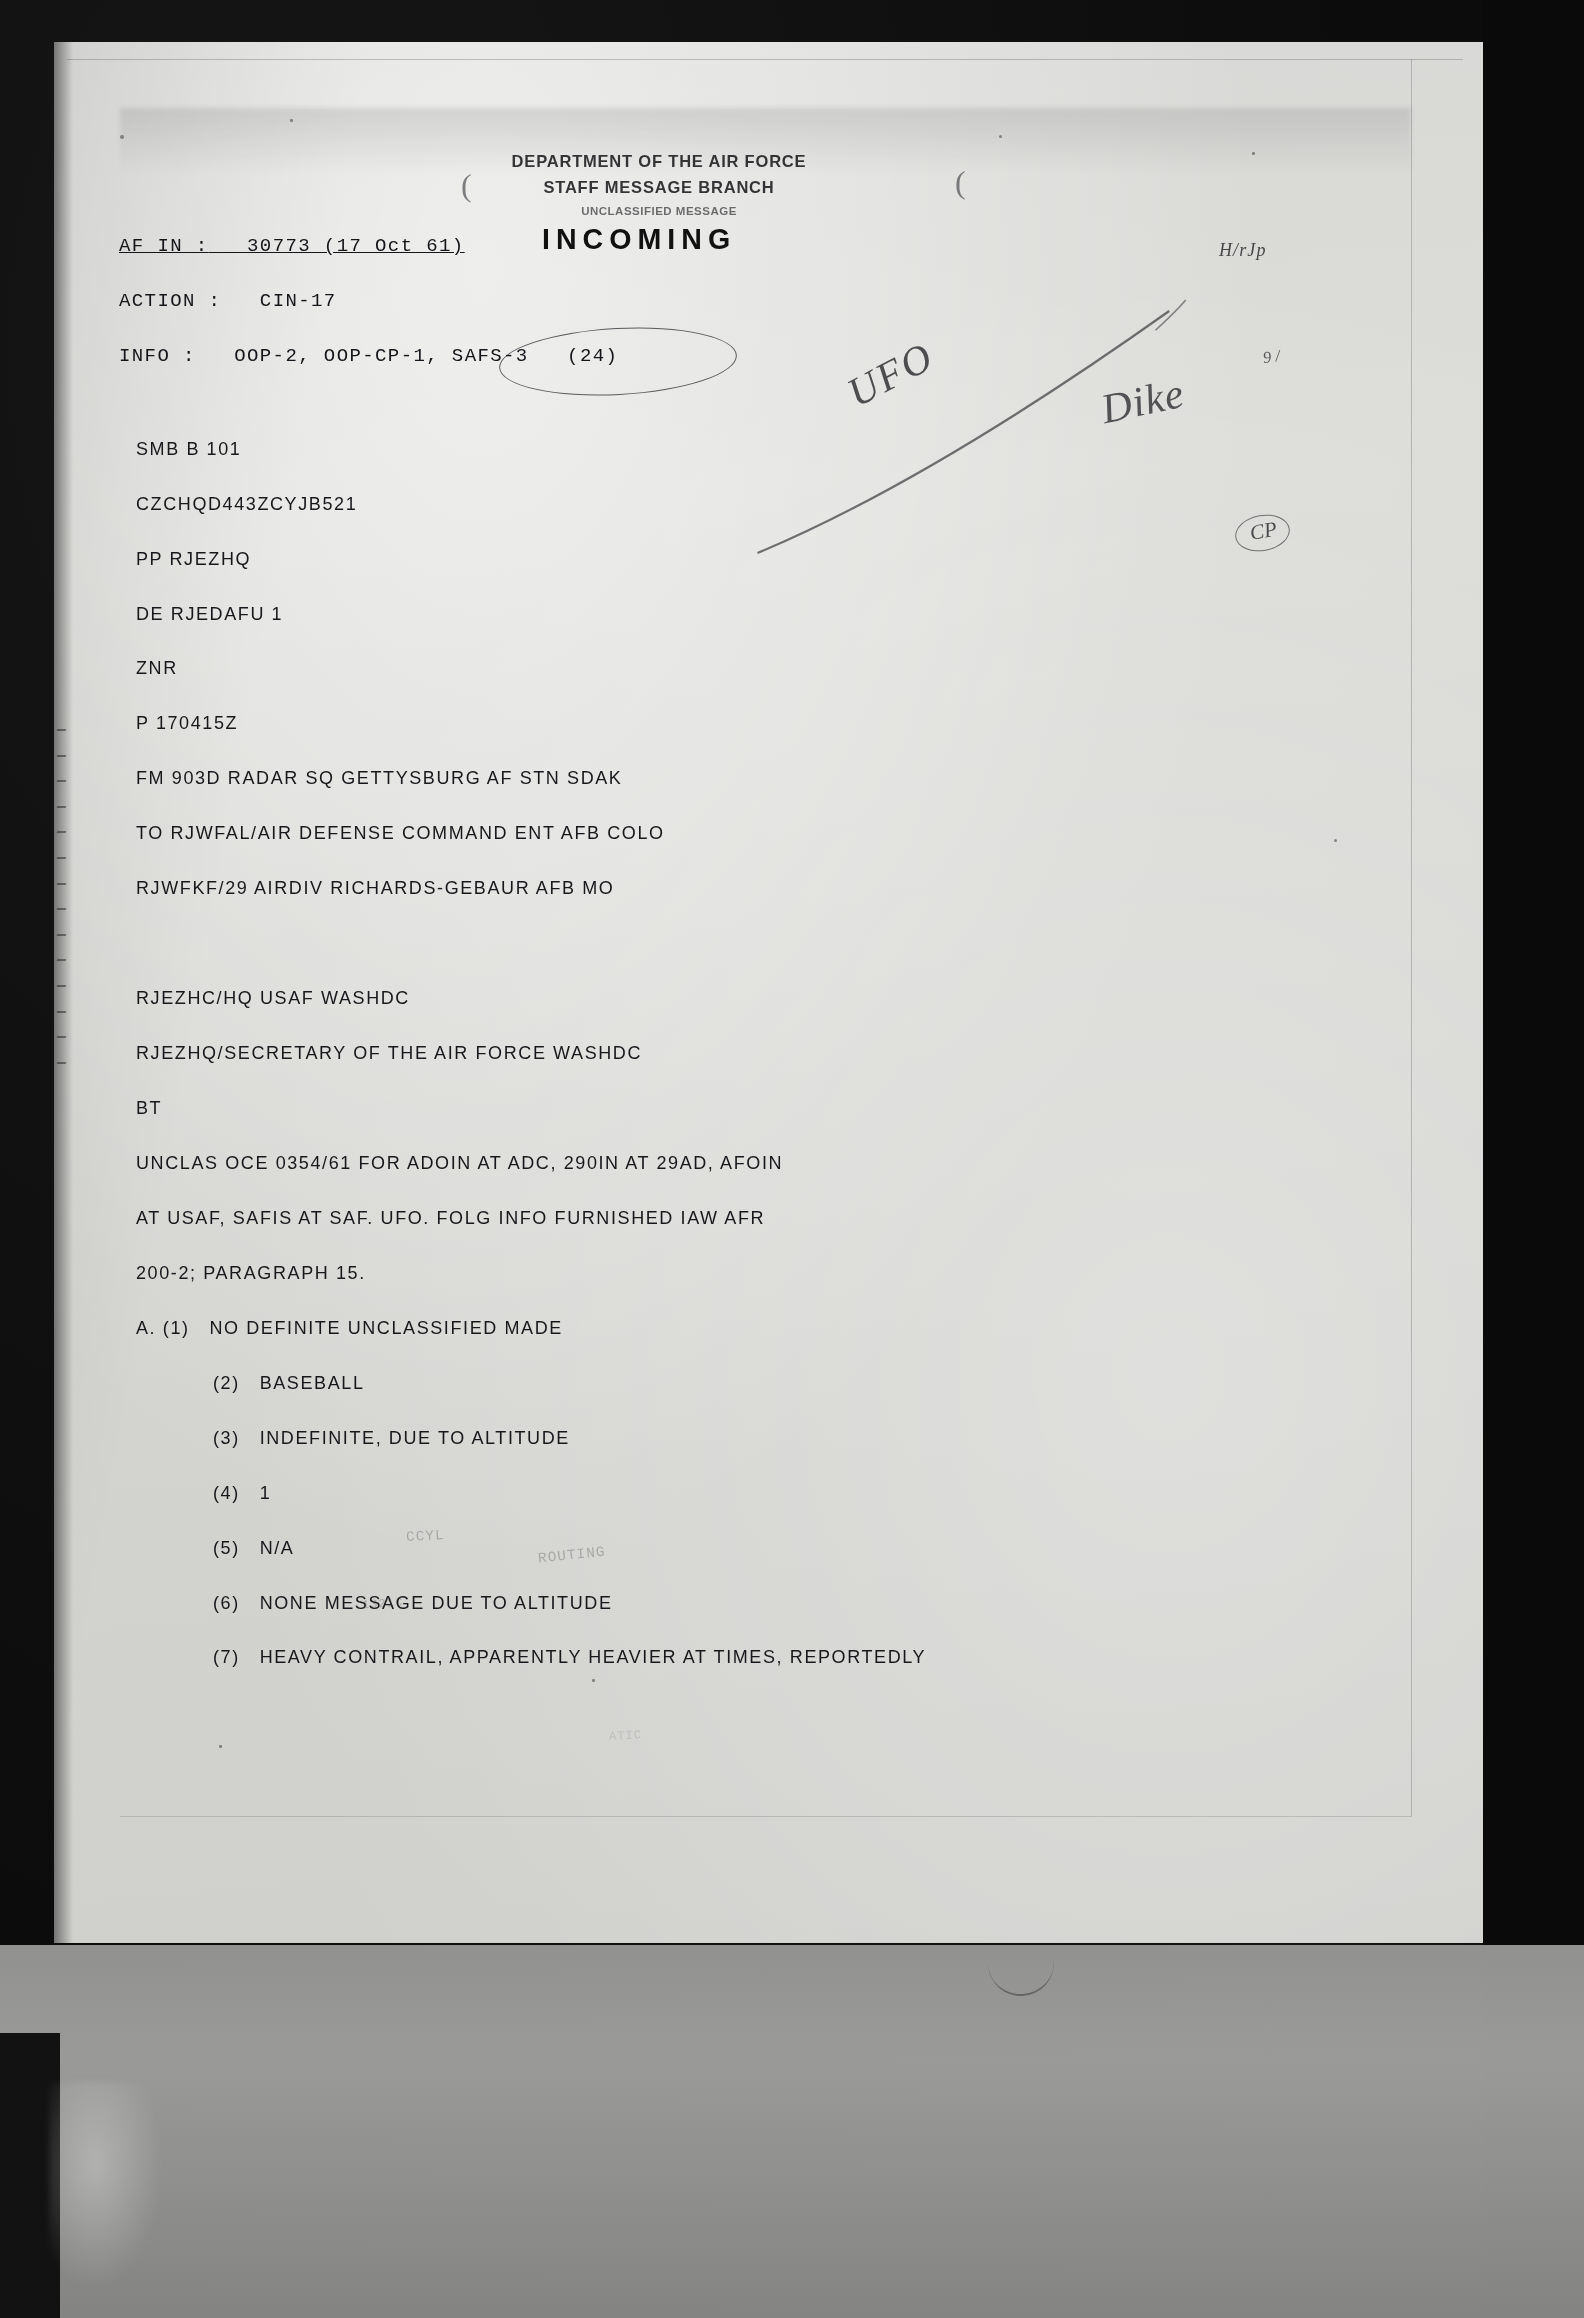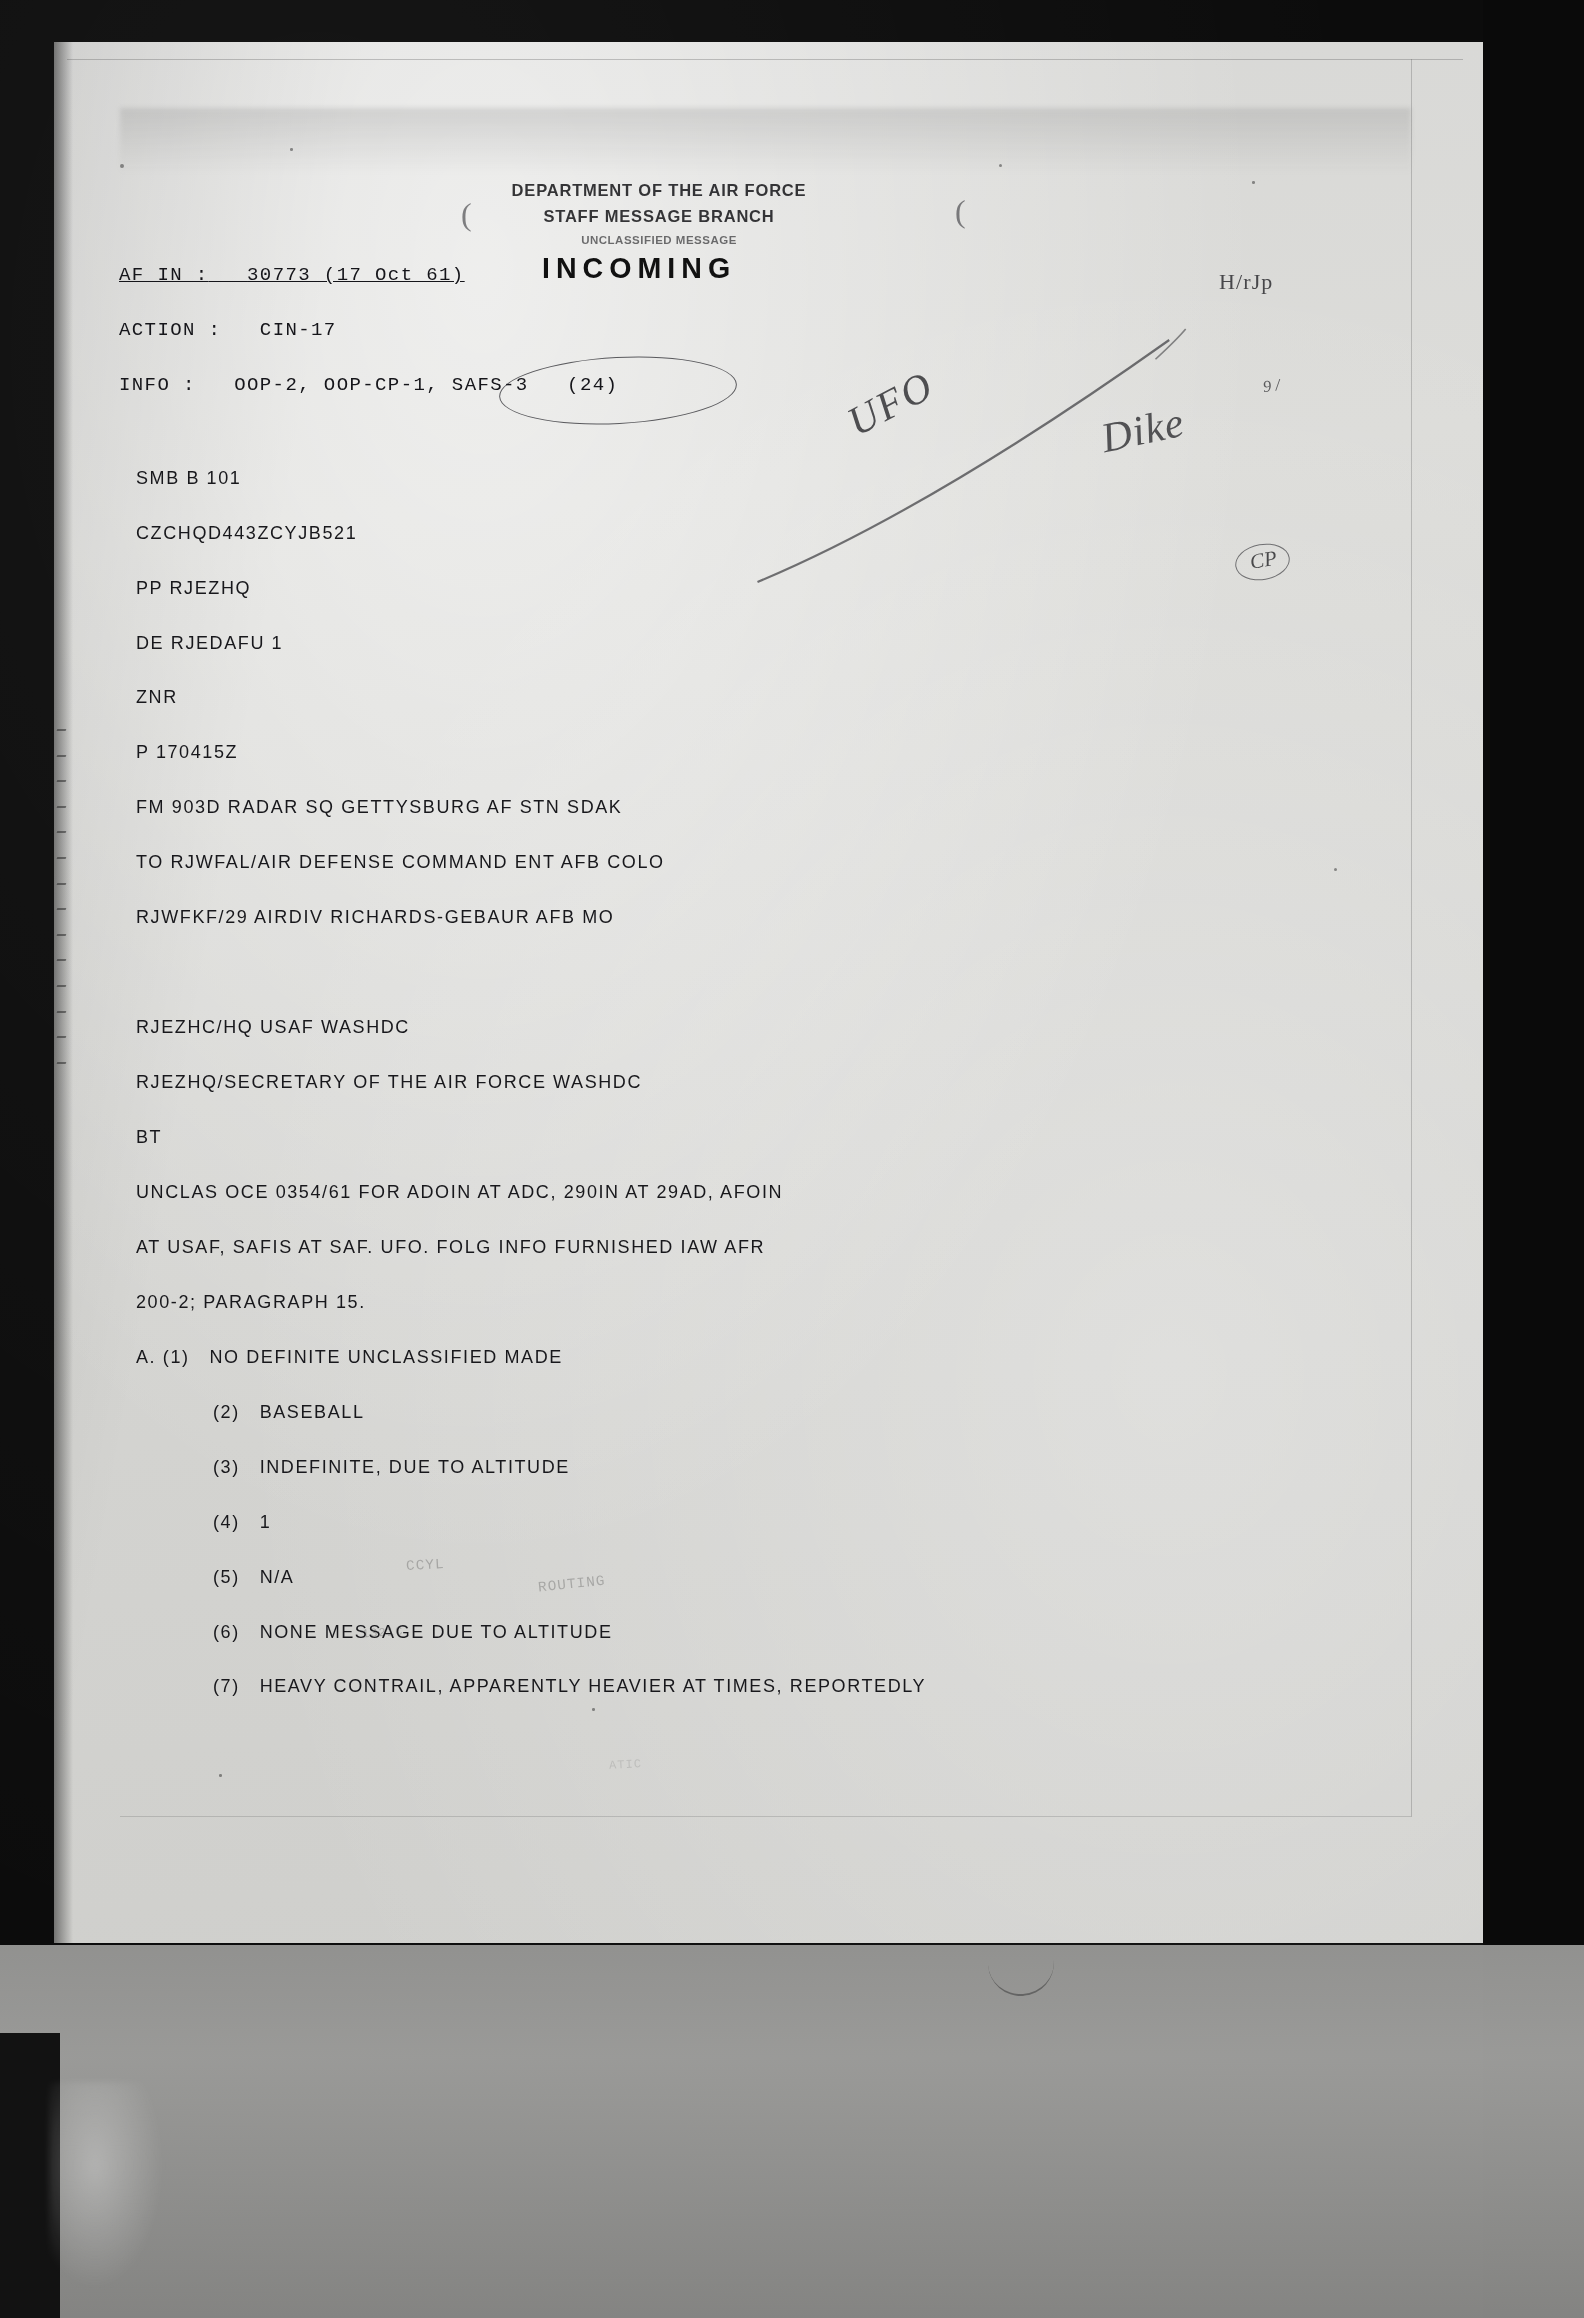--- a/index.html
+++ b/index.html
@@ -125,21 +125,20 @@
     margin-bottom: 24px;
     transform: skewX(-20deg);
   }
 
   
   .doc {
     position: absolute;
     left: 0; top: 0;
     width: 1429px; height: 1901px;
     color: #17171a;
-    margin-top: 29px;
   }
   .hdr {
     position: absolute;
     text-align: center;
     font-family: "Liberation Sans", sans-serif;
     color: #1b1b1e;
     letter-spacing: 0.8px;
     white-space: nowrap;
     opacity: 0.88;
   }
@@ -183,21 +182,22 @@
 
   
   .hand {
     position: absolute;
     font-family: "Liberation Serif", serif;
     color: #232327;
     white-space: nowrap;
   }
   .hw-hrjp {
     left: 1165px; top: 198px;
-    font-size: 22px;
+    font-size: 18px;
+    font-style: italic;
     letter-spacing: 1.1px;
     opacity: 0.8;
   }
   .hw-ufo {
     left: 791px; top: 308px;
     font-size: 41px;
     font-style: italic;
     transform: rotate(-28deg);
     opacity: 0.78;
     letter-spacing: 2.2px;

